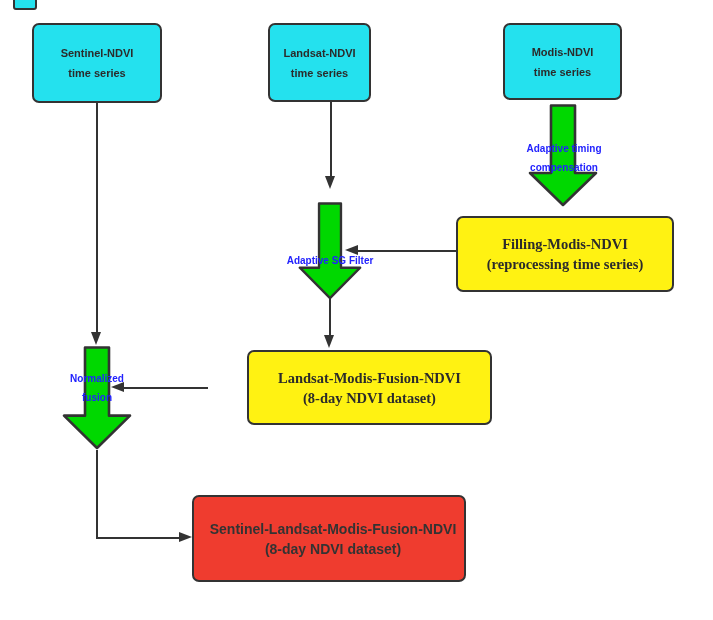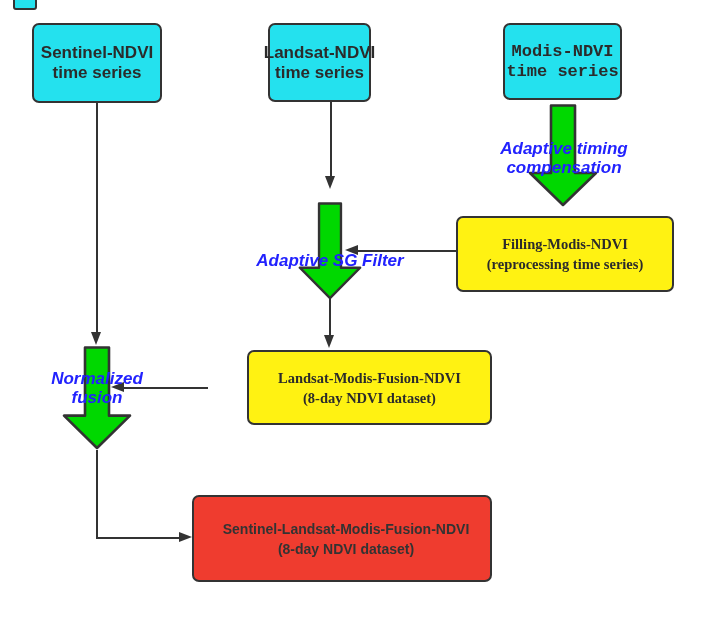--- a/index.html
+++ b/index.html
@@ -27,29 +27,29 @@
     display: flex;
     flex-direction: column;
     align-items: center;
     justify-content: center;
     text-align: center;
     font-weight: bold;
     color: #2b2b2b;
     line-height: 20px;
     white-space: nowrap;
   }
-  .node.cyan { background: var(--input-node); font-size: 17px; }
+  .node.cyan { background: var(--input-node); font-size: 11px; }
   .node.yellow { background: var(--process-node); font-size: 14.5px; font-family: Liberation Serif, serif; }
   .node.red { background: var(--output-node); font-size: 14px; color: #333333; }
   .node-sentinel { left: 32px; top: 23px; width: 130px; height: 80px; }
   .node-landsat  { left: 268px; top: 23px; width: 103px; height: 79px; }
-  .node-modis    { left: 503px; top: 23px; width: 119px; height: 77px; font-family: Liberation Mono, monospace; }
+  .node-modis    { left: 503px; top: 23px; width: 119px; height: 77px; }
   .node-filling  { left: 456px; top: 216px; width: 218px; height: 76px; }
   .node-fusion   { left: 208px; top: 350px; width: 245px; height: 75px; margin-left: 39px; }
-  .node-final    { left: 192px; top: 495px; width: 300px; height: 87px; padding-left: 8px; }
+  .node-final    { left: 192px; top: 495px; width: 274px; height: 87px; padding-left: 8px; }
   .fragment {
     position: absolute;
     left: 13px; top: -8px; width: 24px; height: 18px;
     background: var(--input-node);
     border: 2px solid var(--line-color);
     border-radius: 3px;
   }
   .vline, .hline { position: absolute; background: var(--line-color); }
   .vline { width: 2px; }
   .hline { height: 2px; }
@@ -57,25 +57,24 @@
   .ah-down  { border-left: 5.5px solid transparent; border-right: 5.5px solid transparent; border-top: 13px solid var(--line-color); }
   .ah-left  { border-top: 5.5px solid transparent; border-bottom: 5.5px solid transparent; border-right: 13px solid var(--line-color); }
   .ah-right { border-top: 5.5px solid transparent; border-bottom: 5.5px solid transparent; border-left: 13px solid var(--line-color); }
   .block-arrow { position: absolute; z-index: 2; }
   .block-arrow polygon { fill: var(--arrow-fill); stroke: var(--line-color); stroke-width: 2.6; stroke-linejoin: round; }
   .edge-label {
     position: absolute;
     z-index: 3;
     color: var(--label-text);
     font-weight: bold;
-    font-size: 17px;
+    font-size: 10px;
     line-height: 19px;
     text-align: center;
     white-space: nowrap;
-    font-style: italic;
   }
   .label-adaptive   { left: 493px; top: 139px; width: 142px; }
   .label-weighted   { left: 250px; top: 251px; width: 160px; }
   .label-normalized { left: 37px;  top: 369px; width: 120px; }
 </style>
 </head>
 <body>
 
 <div class="canvas">
 

